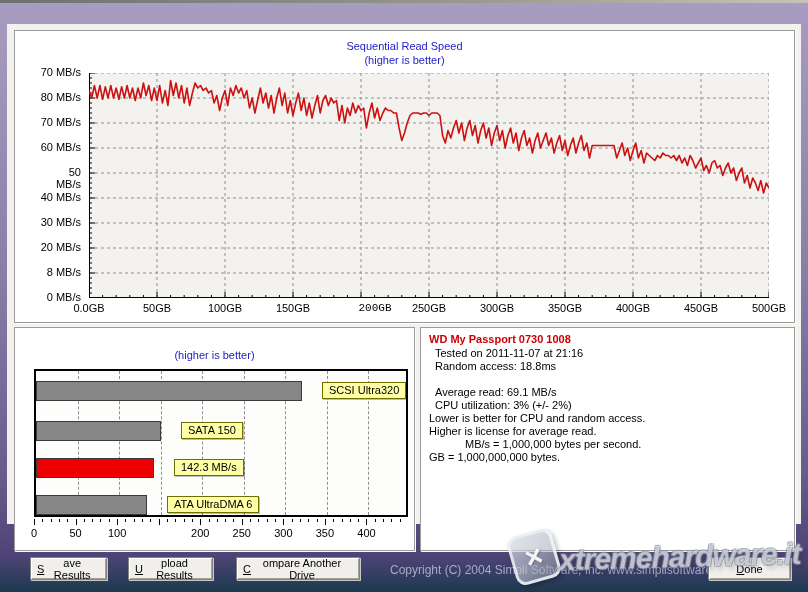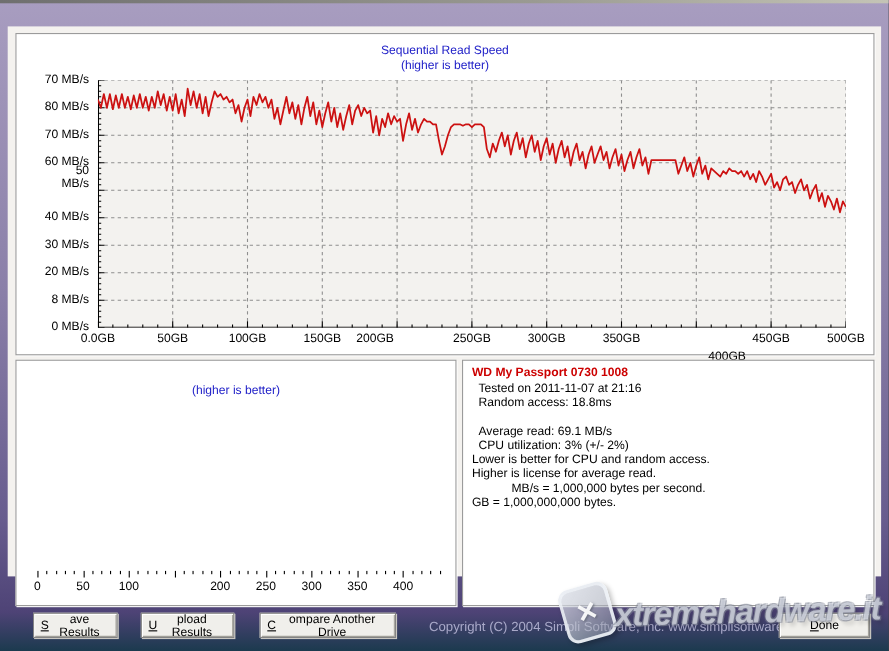--- a/index.html
+++ b/index.html
@@ -213,44 +213,62 @@
           <line x1="652.8" y1="225" x2="652.8" y2="222" stroke="#000"></line>
           <line x1="666.4" y1="225" x2="666.4" y2="222" stroke="#000"></line>
           <line x1="680" y1="225" x2="680" y2="219" stroke="#000"></line>
           <polyline points="0.0,17.5 2.7,25.0 5.4,12.5 8.2,25.0 10.9,12.5 13.6,26.3 16.3,13.8 19.0,25.0 21.8,12.5 24.5,25.0 27.2,15.0 29.9,26.3 32.6,13.8 35.4,25.0 38.1,12.5 40.8,25.0 43.5,15.0 46.2,27.5 49.0,15.0 51.7,25.0 54.4,10.0 57.1,22.5 59.8,12.5 62.6,27.5 65.3,15.0 68.0,27.5 70.7,12.5 73.4,30.0 76.2,17.5 78.9,32.5 81.6,7.5 84.3,22.5 87.0,10.0 89.8,25.0 92.5,12.5 95.2,30.0 97.9,15.0 100.6,32.5 103.4,20.0 106.1,10.0 108.8,15.0 111.5,12.5 114.2,17.5 117.0,15.0 119.7,20.0 122.4,17.5 125.1,30.0 127.8,22.5 130.6,37.5 133.3,25.0 136.0,17.5 138.7,32.5 141.4,15.0 144.2,22.5 146.9,12.5 149.6,20.0 152.3,15.0 155.0,25.0 157.8,17.5 160.5,35.0 163.2,25.0 165.9,40.0 168.6,27.5 171.4,15.0 174.1,30.0 176.8,20.0 179.5,35.0 182.2,22.5 185.0,40.0 187.7,25.0 190.4,15.0 193.1,32.5 195.8,20.0 198.6,40.0 201.3,27.5 204.0,42.5 206.7,30.0 209.4,20.0 212.2,37.5 214.9,25.0 217.6,42.5 220.3,30.0 223.0,45.0 225.8,32.5 228.5,22.5 231.2,40.0 233.9,27.5 236.6,22.5 239.4,32.5 242.1,25.0 244.8,30.0 247.5,27.5 250.2,47.5 253.0,32.5 255.7,50.0 258.4,35.0 261.1,42.5 263.8,30.0 266.6,40.0 269.3,32.5 272.0,37.5 274.7,35.0 277.4,55.0 280.2,40.0 282.9,30.0 285.6,45.0 288.3,35.0 291.0,47.5 293.8,40.0 296.5,35.0 299.2,37.5 301.9,37.5 304.6,40.0 307.4,40.0 310.1,55.0 312.8,67.5 315.5,60.0 318.2,50.0 321.0,42.5 323.7,40.0 326.4,40.0 329.1,40.0 331.8,41.3 334.6,40.0 337.3,40.0 340.0,42.5 342.7,40.0 345.4,40.0 348.2,40.0 350.9,42.5 353.6,62.5 356.3,70.0 359.0,57.5 361.8,65.0 364.5,55.0 367.2,47.5 369.9,60.0 372.6,50.0 375.4,67.5 378.1,55.0 380.8,47.5 383.5,62.5 386.2,52.5 389.0,70.0 391.7,57.5 394.4,50.0 397.1,65.0 399.8,55.0 402.6,72.5 405.3,60.0 408.0,52.5 410.7,67.5 413.4,57.5 416.2,75.0 418.9,62.5 421.6,55.0 424.3,70.0 427.0,60.0 429.8,77.5 432.5,65.0 435.2,57.5 437.9,72.5 440.6,65.0 443.4,80.0 446.1,67.5 448.8,60.0 451.5,75.0 454.2,67.5 457.0,60.0 459.7,72.5 462.4,65.0 465.1,80.0 467.8,70.0 470.6,62.5 473.3,77.5 476.0,67.5 478.7,82.5 481.4,72.5 484.2,65.0 486.9,80.0 489.6,70.0 492.3,62.5 495.0,77.5 497.8,70.0 500.5,85.0 503.2,72.5 505.9,72.5 508.6,72.5 511.4,72.5 514.1,72.5 516.8,72.5 519.5,72.5 522.2,72.5 525.0,72.5 527.7,85.0 530.4,77.5 533.1,70.0 535.8,82.5 538.6,75.0 541.3,87.5 544.0,77.5 546.7,70.0 549.4,85.0 552.2,77.5 554.9,90.0 557.6,80.0 560.3,82.5 563.0,85.0 565.8,87.5 568.5,82.5 571.2,85.0 573.9,80.0 576.6,82.5 579.4,82.5 582.1,85.0 584.8,82.5 587.5,87.5 590.2,82.5 593.0,90.0 595.7,85.0 598.4,92.5 601.1,82.5 603.8,87.5 606.6,95.0 609.3,90.0 612.0,85.0 614.7,97.5 617.4,92.5 620.2,100.0 622.9,90.0 625.6,87.5 628.3,95.0 631.0,92.5 633.8,102.5 636.5,95.0 639.2,90.0 641.9,100.0 644.6,95.0 647.4,107.5 650.1,100.0 652.8,95.0 655.5,110.0 658.2,102.5 661.0,115.0 663.7,105.0 666.4,110.0 669.1,117.5 671.8,107.5 674.6,120.0 677.3,110.0 680.0,115.0" fill="none" stroke="#cc1111" stroke-width="1.6" stroke-linejoin="round"></polyline>
         </svg>
       <div id="seqYLabels">
           <div class="ytick" style="top: 35px;">70 MB/s</div>
           <div class="ytick" style="top: 60px;">80 MB/s</div>
           <div class="ytick" style="top: 85px;">70 MB/s</div>
           <div class="ytick" style="top: 110px;">60 MB/s</div>
-          <div class="ytick" style="top: 118px; padding-left: 36px;">50 MB/s</div>
+          <div class="ytick" style="top: 135px; padding-left: 36px;">50 MB/s</div>
           <div class="ytick" style="top: 160px;">40 MB/s</div>
           <div class="ytick" style="top: 185px;">30 MB/s</div>
           <div class="ytick" style="top: 210px;">20 MB/s</div>
           <div class="ytick" style="top: 235px;">8 MB/s</div>
           <div class="ytick" style="top: 260px;">0 MB/s</div>
         </div>
       <div id="seqXLabels">
           <div class="xtick" style="left: 74px;">0.0GB</div>
           <div class="xtick" style="left: 142px;">50GB</div>
           <div class="xtick" style="left: 210px;">100GB</div>
           <div class="xtick" style="left: 278px;">150GB</div>
-          <div class="xtick" style="left: 326px;">200GB</div>
+          <div class="xtick" style="left: 360px; font-family: Liberation Mono, monospace;">200GB</div>
           <div class="xtick" style="left: 414px;">250GB</div>
           <div class="xtick" style="left: 482px;">300GB</div>
           <div class="xtick" style="left: 550px;">350GB</div>
-          <div class="xtick" style="left: 646px; margin-top: 16px;">400GB</div>
+          <div class="xtick" style="left: 618px;">400GB</div>
           <div class="xtick" style="left: 686px;">450GB</div>
           <div class="xtick" style="left: 754px;">500GB</div>
         </div>
     </div>
 
     <div class="panel burst-panel">
       <div class="chart-title t2">(higher is better)</div>
+      <div id="burstBox" class="burst-box">
+          <div class="vgrid" style="left: 41.5556px;"></div>
+          <div class="vgrid" style="left: 83.1111px;"></div>
+          <div class="vgrid" style="left: 124.667px;"></div>
+          <div class="vgrid" style="left: 166.222px;"></div>
+          <div class="vgrid" style="left: 207.778px;"></div>
+          <div class="vgrid" style="left: 249.333px;"></div>
+          <div class="vgrid" style="left: 290.889px;"></div>
+          <div class="vgrid" style="left: 332.444px;"></div>
+          <div class="bar" style="top: 10px; width: 266px; background: rgb(134, 134, 134);"></div>
+          <div class="bar-label" style="left: 286px; top: 11px;">SCSI Ultra320</div>
+          <div class="bar" style="top: 50px; width: 125px; background: rgb(134, 134, 134);"></div>
+          <div class="bar-label" style="left: 145px; top: 51px;">SATA 150</div>
+          <div class="bar" style="top: 87px; width: 118px; background: rgb(238, 0, 0);"></div>
+          <div class="bar-label" style="left: 138px; top: 88px;">142.3 MB/s</div>
+          <div class="bar" style="top: 124px; width: 111px; background: rgb(134, 134, 134);"></div>
+          <div class="bar-label" style="left: 131px; top: 125px;">ATA UltraDMA 6</div>
+        </div>
       <div id="burstAxis" class="burst-axis">
           <div class="tickmark" style="left: 0px; height: 6px;"></div>
           <div class="tickmark" style="left: 8.31111px; height: 3px;"></div>
           <div class="tickmark" style="left: 16.6222px; height: 3px;"></div>
           <div class="tickmark" style="left: 24.9333px; height: 3px;"></div>
           <div class="tickmark" style="left: 33.2444px; height: 3px;"></div>
           <div class="tickmark" style="left: 41.5556px; height: 6px;"></div>
           <div class="tickmark" style="left: 49.8667px; height: 3px;"></div>
           <div class="tickmark" style="left: 58.1778px; height: 3px;"></div>
           <div class="tickmark" style="left: 66.4889px; height: 3px;"></div>

